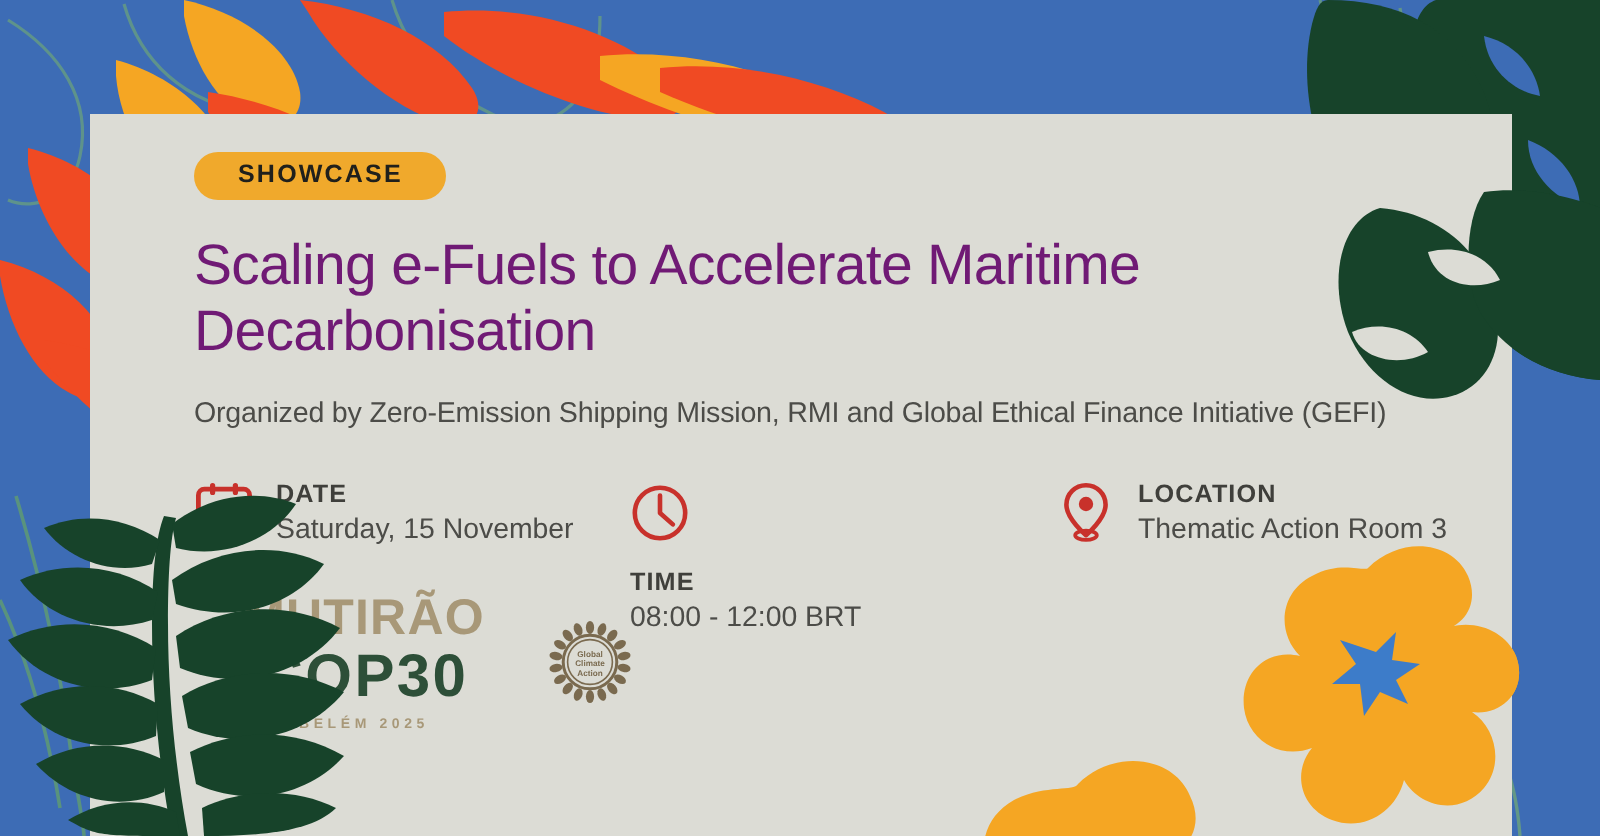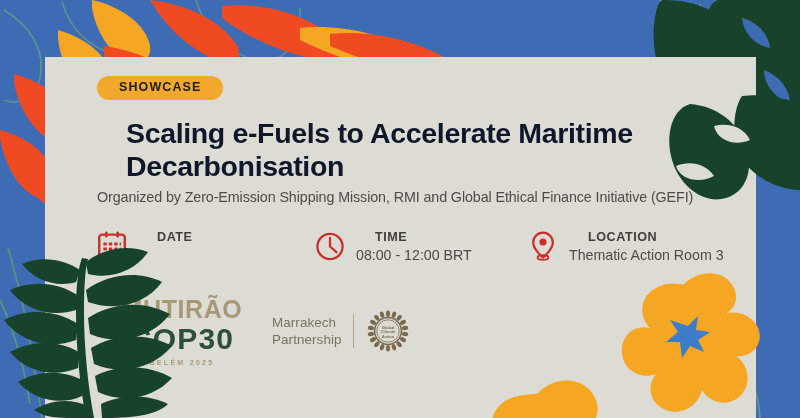--- a/index.html
+++ b/index.html
@@ -51,64 +51,62 @@
     font-weight: bold;
     letter-spacing: 1.1px;
     padding: 5px 22px 6px 22px;
     border-radius: 13px;
     line-height: 1;
   }
 
   
   .title {
     margin-top: 17px;
-    color: #0f172a;
+    color: #701a75;
     font-size: 28.5px;
-    font-weight: bold;
+    font-weight: normal;
     line-height: 1.19;
     letter-spacing: -0.35px;
     max-width: 600px;
-    margin-left: 29px;
   }
   .subtitle {
-    margin-top: 4px;
+    margin-top: 14px;
     color: #4c4c48;
     font-size: 14.3px;
     line-height: 1.3;
     letter-spacing: -0.1px;
   }
 
   
   .details {
     display: flex;
     margin-top: 22px;
     align-items: flex-start;
   }
   .detail {
     display: flex;
     align-items: flex-start;
     gap: 11px;
   }
   .detail.date     { width: 218px; }
-  .detail.time     { width: 213px; }
+  .detail.time     { width: 213px; flex-direction: column; }
   .detail.location { width: auto; }
   .detail-icon {
     width: 30px;
     height: 32px;
     flex: 0 0 30px;
     margin-top: 1px;
   }
   .detail-text { padding-top: 1px; }
   .detail-label {
     color: #3f3f3b;
     font-size: 12.6px;
     font-weight: bold;
     letter-spacing: 0.55px;
     line-height: 1.15;
-    margin-left: 19px;
   }
   .detail-value {
     color: #4c4c48;
     font-size: 14.2px;
     line-height: 1.35;
     margin-top: 2px;
     white-space: nowrap;
   }
 
   
@@ -271,20 +269,21 @@
                 <rect x="17.2" y="17.4" width="3.4" height="3.2" rx="0.5"></rect>
                 <rect x="22.6" y="17.4" width="1.4" height="3.2" rx="0.5"></rect>
                 <rect x="6.4" y="22.4" width="3.4" height="3.2" rx="0.5"></rect>
                 <rect x="11.8" y="22.4" width="3.4" height="3.2" rx="0.5"></rect>
                 <rect x="17.2" y="22.4" width="3.4" height="3.2" rx="0.5"></rect>
               </g>
             </svg>
           </div>
           <div class="detail-text">
             <div class="detail-label">DATE</div>
+            <div class="detail-value">Saturday, 15 November</div>
           </div>
         </div>
 
         <div class="detail time">
           <div class="detail-icon">
             <svg width="30" height="32" viewBox="0 0 30 32" xmlns="http://www.w3.org/2000/svg">
               <circle cx="15" cy="16.5" r="12.6" fill="none" stroke="#c8312b" stroke-width="2.3"></circle>
               <path d="M15,7.8 L15,16.5 L21.4,22.2" fill="none" stroke="#c8312b" stroke-width="2.3" stroke-linecap="round" stroke-linejoin="round"></path>
             </svg>
           </div>
@@ -313,24 +312,20 @@
 
     <div class="logos">
 
       <div class="cop-logo">
         <div class="mutirao">MUTIRÃO</div>
         <div class="cop30">COP30</div>
         <div class="belem">BELÉM 2025</div>
       </div>
 
       <div class="mp-logo">
-        <div class="mp-text">
-          <div>Marrakech</div>
-          <div>Partnership</div>
-        </div>
         <div class="gca-mark">
           <svg width="46" height="46" viewBox="0 0 46 46" xmlns="http://www.w3.org/2000/svg">
             <g fill="#7a6a4f">
               <g id="petals"></g>
             </g>
             <g id="petal-group" fill="#7a6a4f">
                 <ellipse cx="23.00" cy="5.70" rx="3.25" ry="2.05" transform="rotate(-90.00 23.00 5.70)" fill="#7a6a4f"></ellipse>
                 <ellipse cx="28.92" cy="6.74" rx="3.25" ry="2.05" transform="rotate(-70.00 28.92 6.74)" fill="#7a6a4f"></ellipse>
                 <ellipse cx="34.12" cy="9.75" rx="3.25" ry="2.05" transform="rotate(-50.00 34.12 9.75)" fill="#7a6a4f"></ellipse>
                 <ellipse cx="37.98" cy="14.35" rx="3.25" ry="2.05" transform="rotate(-30.00 37.98 14.35)" fill="#7a6a4f"></ellipse>

